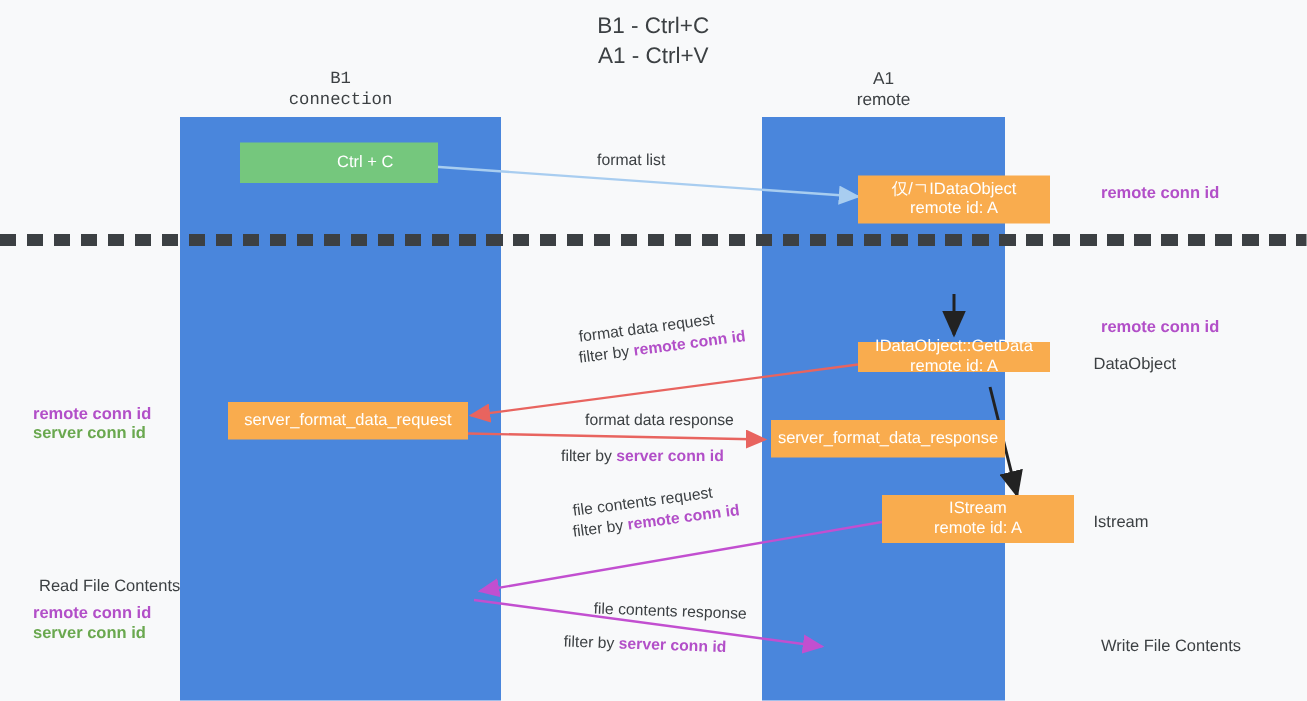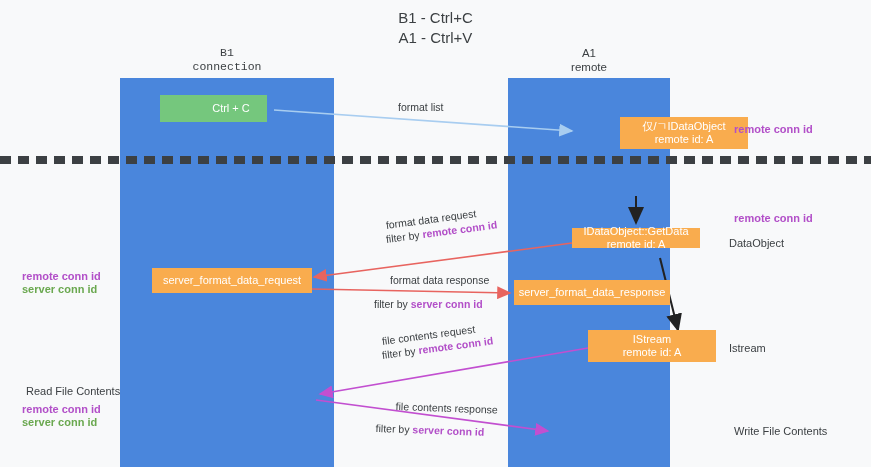--- a/index.html
+++ b/index.html
@@ -138,23 +138,23 @@
 
     <g>
       <path d="M588,348 L320,394" stroke="#c24fd0" stroke-width="1.6" fill="none" marker-end="url(#ah-magenta)"></path>
     </g>
 
     <g>
       <path d="M316,400 L548,431" stroke="#c24fd0" stroke-width="1.6" fill="none" marker-end="url(#ah-magenta)"></path>
     </g>
   </svg>
 
-  <div class="node green" style="left:160px;top:95px;width:107px;height:27px;padding-left:39px;">Ctrl + C</div>
-
-  <div class="node orange" style="left:572px;top:117px;width:128px;height:32px;margin-left:48px;">仅/ㄱIDataObject
+  <div class="node green" style="left:160px;top:95px;width:132px;height:27px;padding-left:39px;">Ctrl + C</div>
+
+  <div class="node orange" style="left:572px;top:117px;width:128px;height:32px;">仅/ㄱIDataObject
 remote id: A</div>
 
 
   <div class="node orange" style="left:572px;top:228px;width:128px;height:20px;">IDataObject::GetData
 remote id: A</div>
 
   <div class="node orange" style="left:514px;top:280px;width:156px;height:25px;">server_format_data_response</div>
 
   <div class="node orange" style="left:152px;top:268px;width:160px;height:25px;">server_format_data_request</div>
 

